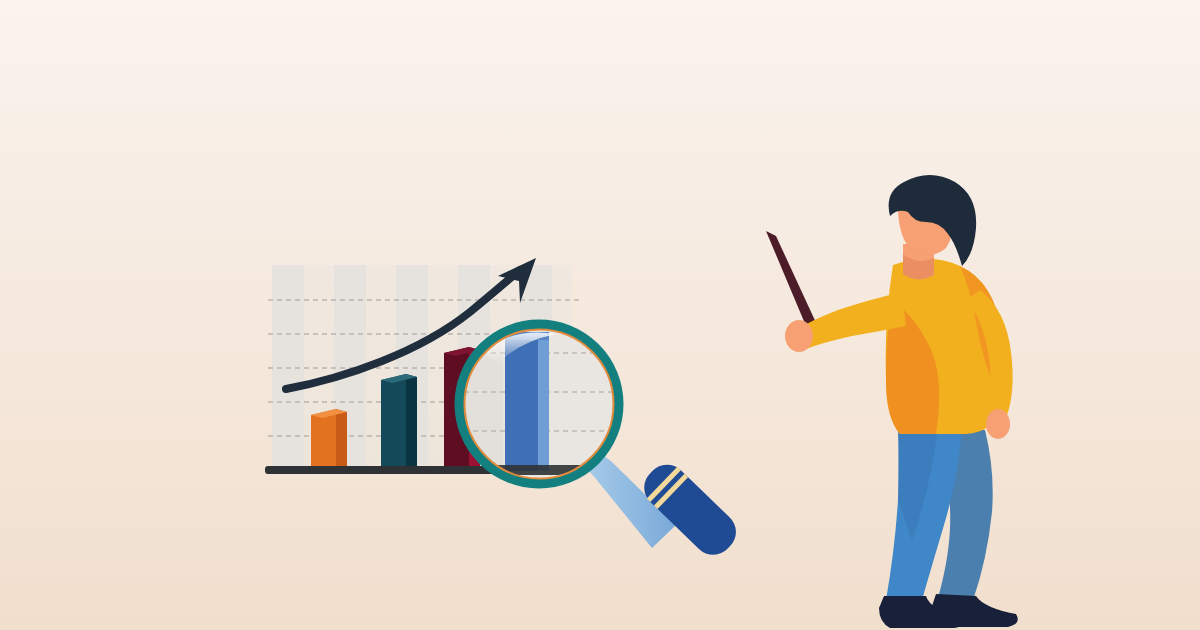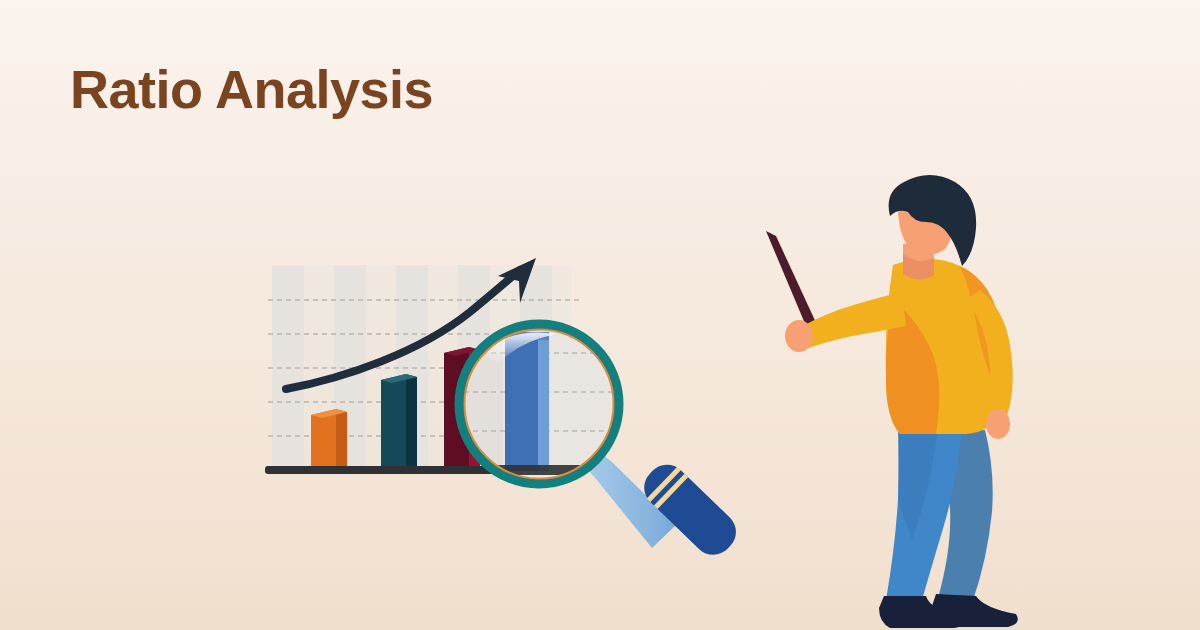--- a/index.html
+++ b/index.html
@@ -40,21 +40,20 @@
     display: block;
     width: 1200px;
     height: 630px;
   }
 </style>
 </head>
 <body>
 
 <div class="canvas" style="background: linear-gradient(rgb(250, 243, 238) 0%, rgb(241, 223, 205) 100%);">
 
-  <h1 class="page-title" style="color: rgb(123, 68, 32);">Ratio Analysis</h1>
 
   <div class="illustration">
     <svg viewBox="0 0 1200 630" xmlns="http://www.w3.org/2000/svg" role="img">
 
       <defs>
         <clipPath id="lensClip">
           <circle cx="539" cy="404" r="76"></circle>
         </clipPath>
         <linearGradient id="lensShine" x1="0" y1="0" x2="0" y2="1">
           <stop offset="0%" stop-color="#ffffff" stop-opacity="0.95"></stop>

